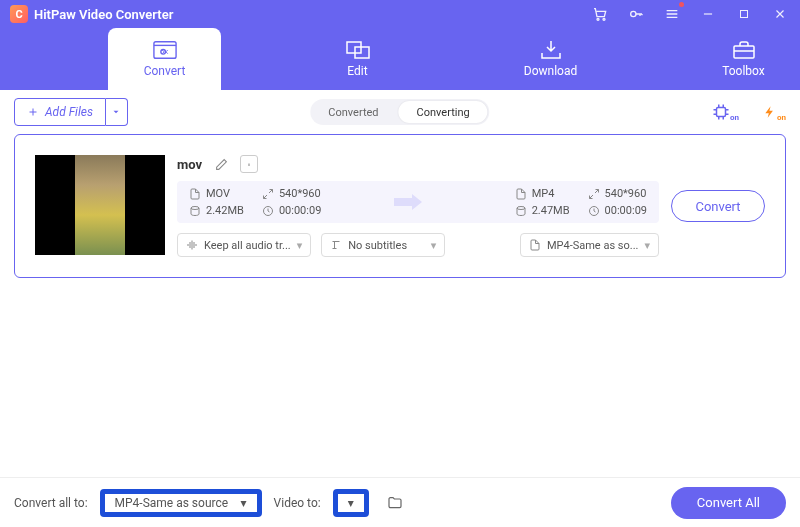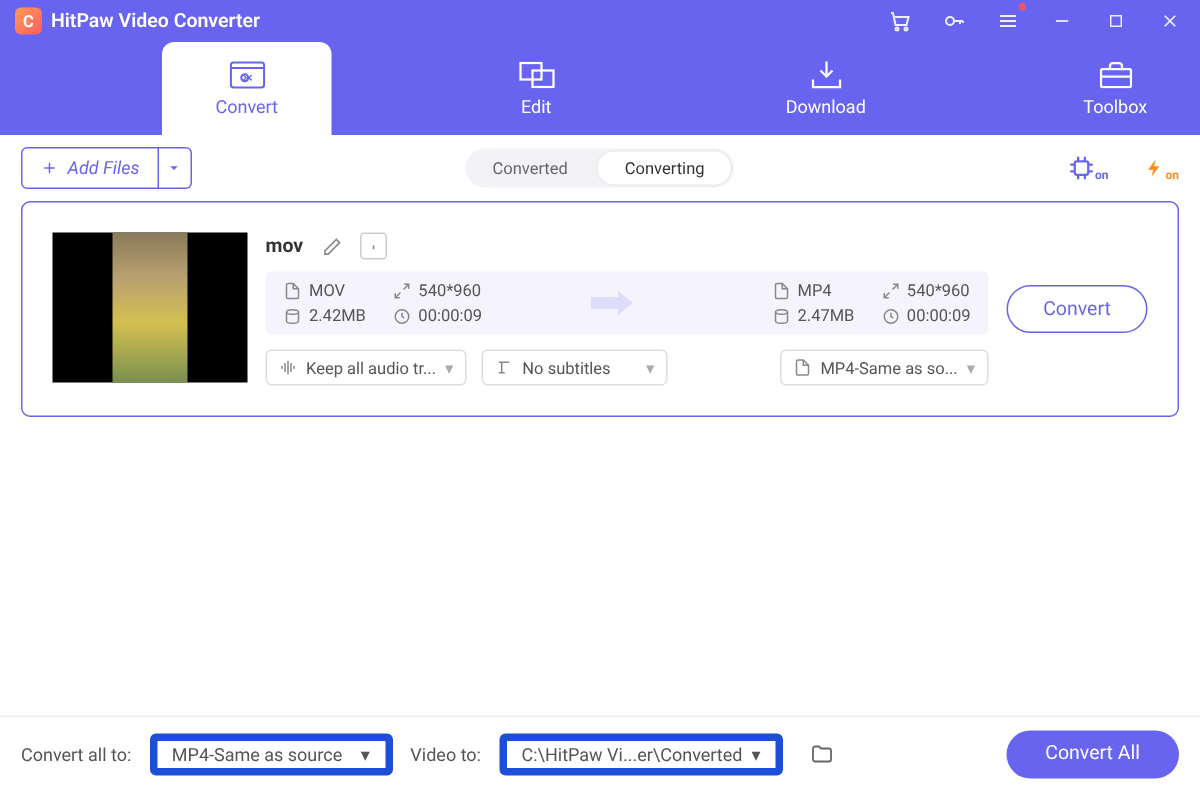--- a/index.html
+++ b/index.html
@@ -294,21 +294,20 @@
 </div>
 
 <div class="footer">
   <span>Convert all to:</span>
   <div class="f-sel">
     <span class="txt">MP4-Same as source</span>
     <span class="caret">▾</span>
   </div>
   <span>Video to:</span>
   <div class="f-sel">
-    <span class="txt">C:\HitPaw Vi...er\Converted</span>
     <span class="caret">▾</span>
   </div>
   <div class="folder-btn">
     <svg width="18" height="16" viewBox="0 0 24 24" fill="none" stroke="#666" stroke-width="1.8">
         <path d="M3 6a2 2 0 012-2h4l2 2h8a2 2 0 012 2v9a2 2 0 01-2 2H5a2 2 0 01-2-2z"></path>
       </svg>
   </div>
   <div class="convert-all">
     <span>Convert All</span>
   </div>

